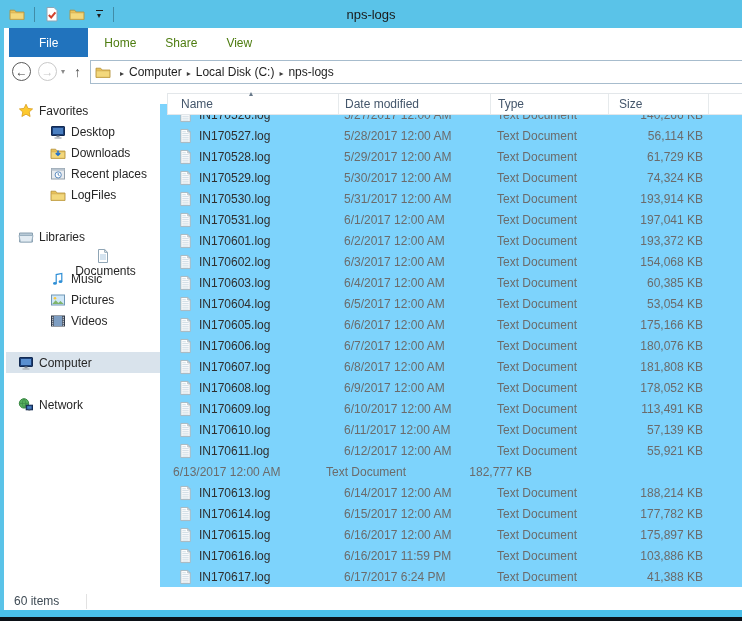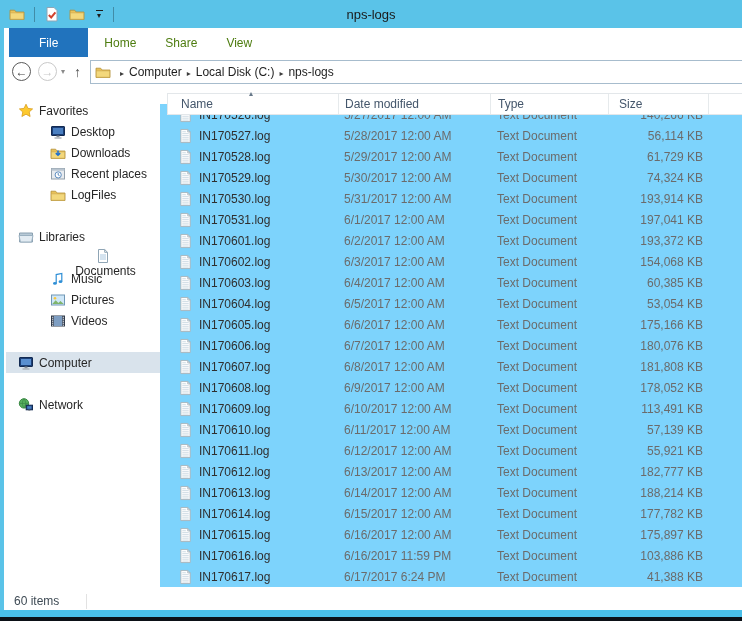--- a/index.html
+++ b/index.html
@@ -517,30 +517,20 @@
                 <path d="M4.6 3.4h3.8M4.6 5.4h6.8M4.6 7.4h6.8M4.6 9.4h6.8M4.6 11.4h6.8M4.6 13.4h6.8" stroke="#c3d3de" stroke-width="0.8"></path>
               </svg>
             </span>
       <span class="fname">IN170611.log</span>
     </span>
     <span class="cell c-date">6/12/2017 12:00 AM</span>
     <span class="cell c-type">Text Document</span>
     <span class="cell c-size">55,921 KB</span>
   </div>
         <div class="frow">
-    <span class="cell c-name">
-      <span class="ficon">
-              <svg viewBox="0 0 16 16" width="15" height="16">
-                <path d="M3 1h7.4L13 3.6V15H3z" fill="#fdfdfd" stroke="#a8b4bc"></path>
-                <path d="M10.4 1v2.6H13" fill="none" stroke="#a8b4bc"></path>
-                <path d="M4.6 3.4h3.8M4.6 5.4h6.8M4.6 7.4h6.8M4.6 9.4h6.8M4.6 11.4h6.8M4.6 13.4h6.8" stroke="#c3d3de" stroke-width="0.8"></path>
-              </svg>
-            </span>
-      <span class="fname">IN170612.log</span>
-    </span>
     <span class="cell c-date">6/13/2017 12:00 AM</span>
     <span class="cell c-type">Text Document</span>
     <span class="cell c-size">182,777 KB</span>
   </div>
         <div class="frow">
     <span class="cell c-name">
       <span class="ficon">
               <svg viewBox="0 0 16 16" width="15" height="16">
                 <path d="M3 1h7.4L13 3.6V15H3z" fill="#fdfdfd" stroke="#a8b4bc"></path>
                 <path d="M10.4 1v2.6H13" fill="none" stroke="#a8b4bc"></path>

